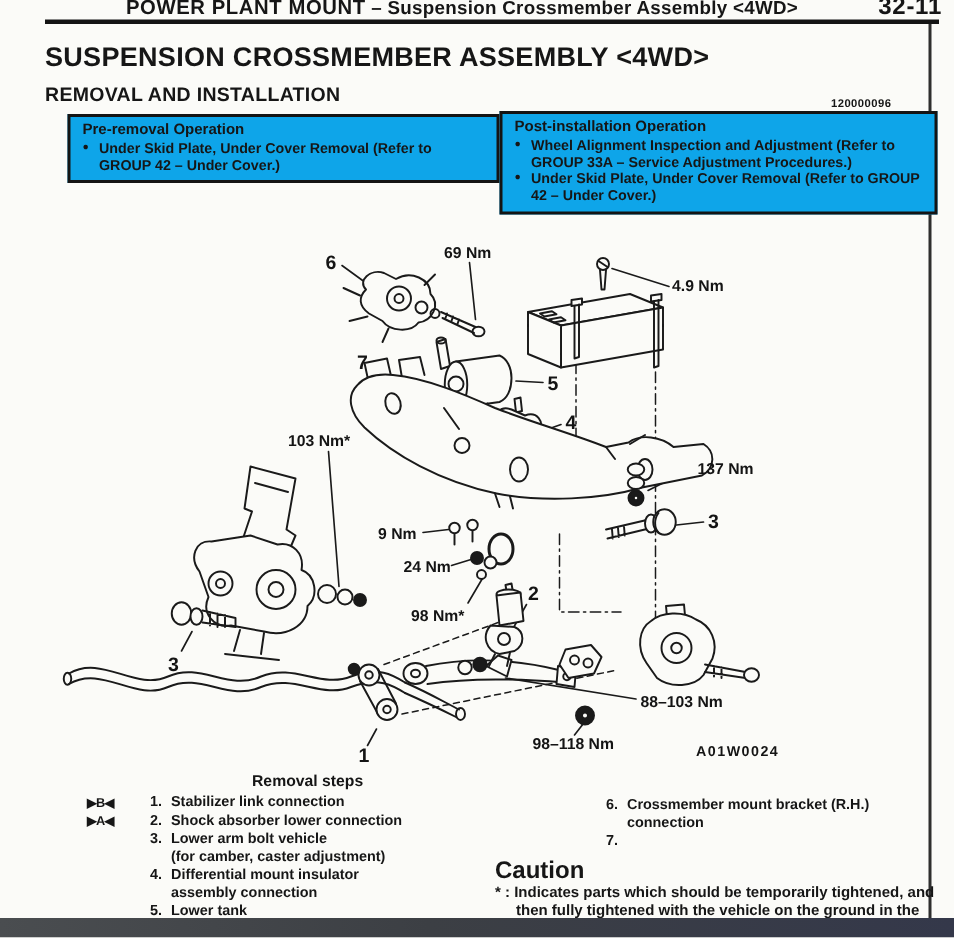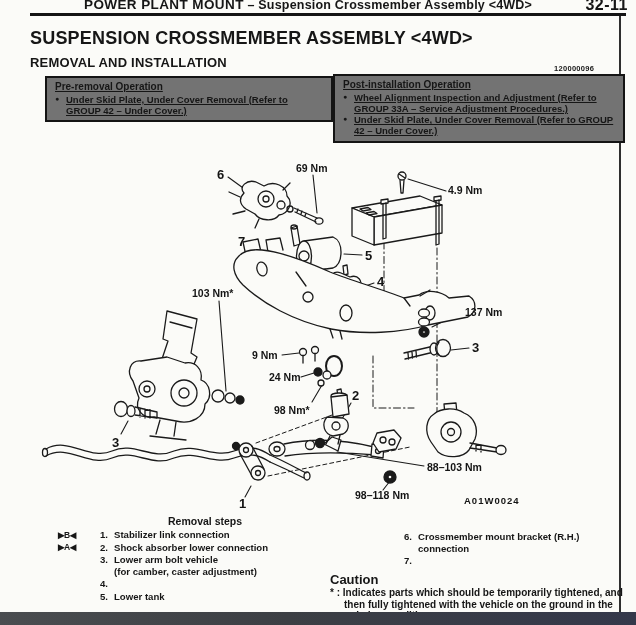--- a/index.html
+++ b/index.html
@@ -14,21 +14,21 @@
   .running-header{left:84px;top:-3px;font-weight:bold;font-size:12.5px;white-space:nowrap;letter-spacing:.2px;}
   .running-header .sect{font-size:13.5px;letter-spacing:.4px;}
   .page-number{right:8px;top:-4px;font-weight:bold;font-size:16px;letter-spacing:.5px;}
   .header-rule{left:30px;top:13px;width:596px;height:3px;background:#141414;}
   .right-edge{left:619px;top:16px;width:2px;height:596px;background:#2e2e2e;}
   
   .page-title{left:30px;top:28px;font-weight:bold;font-size:18px;letter-spacing:.2px;white-space:nowrap;}
   .doc-code{left:554px;top:39px;font-weight:bold;font-size:7.5px;letter-spacing:.3px;margin-top:25px;}
   .section-heading{left:30px;top:55px;font-weight:bold;font-size:13px;letter-spacing:.2px;text-align:right;}
   
-  .opbox{border:2px solid #141414;background:#737373;padding:3px 8px 4px 8px;font-size:9.5px;font-weight:bold;line-height:1.18;text-decoration:underline;}
+  .opbox{border:2px solid #141414;background:#0ea5e9;padding:3px 8px 4px 8px;font-size:9.5px;font-weight:bold;line-height:1.18;}
   .opbox .opbox-title{font-size:10px;margin-bottom:1px;}
   .opbox ul{margin:0;padding:0;list-style:none;}
   .opbox li{position:relative;padding-left:11px;}
   .opbox .bullet{position:absolute;left:0;top:1px;font-size:7px;}
   .box-pre{left:45px;top:76px;width:268px;}
   .box-post{left:333px;top:74px;width:272px;}
   
   svg text{font-family:"Liberation Sans", sans-serif;font-weight:bold;fill:#141414;}
   .t-torque{font-size:10.5px;}
   .t-callout{font-size:13px;}
@@ -37,21 +37,21 @@
   .steps-heading{left:120px;top:515px;font-weight:bold;font-size:10.5px;padding-left:48px;}
   .steps{font-size:9.6px;font-weight:bold;line-height:1.2;}
   .steps-left{left:58px;top:529px;width:280px;}
   .steps-right{left:404px;top:531px;width:225px;}
   .step-row{display:flex;align-items:flex-start;margin-bottom:1px;}
   .step-row .marker{width:42px;flex:none;font-size:8.5px;letter-spacing:-.5px;padding-top:.5px;}
   .step-row .num{width:14px;flex:none;}
   .step-row .txt{white-space:pre-line;}
   
   .caution{left:330px;top:572px;width:300px;font-weight:bold;}
-  .caution-heading{font-size:13px;}
+  .caution-heading{font-size:16px;}
   .caution-text{font-size:10px;line-height:1.15;padding-left:14px;text-indent:-14px;}
   
   .bottom-bar{left:0;bottom:0;width:636px;height:13px;background:linear-gradient(90deg,#4a4d50 0%,#3c3f44 45%,#34384a 100%);}
 </style>
 </head>
 <body>
 
 <div>
 
   <div class="abs running-header">
@@ -311,20 +311,22 @@
     </div>
     <div class="step-row">
       <span class="marker"></span>
       <span class="num">3.</span>
       <span class="txt">Lower arm bolt vehicle
 (for camber, caster adjustment)</span>
     </div>
     <div class="step-row">
       <span class="marker"></span>
       <span class="num">4.</span>
+      <span class="txt">Differential mount insulator
+assembly connection</span>
     </div>
     <div class="step-row">
       <span class="marker"></span>
       <span class="num">5.</span>
       <span class="txt">Lower tank</span>
     </div>
   </div>
 
   <div class="abs steps steps-right">
     <div class="step-row">

